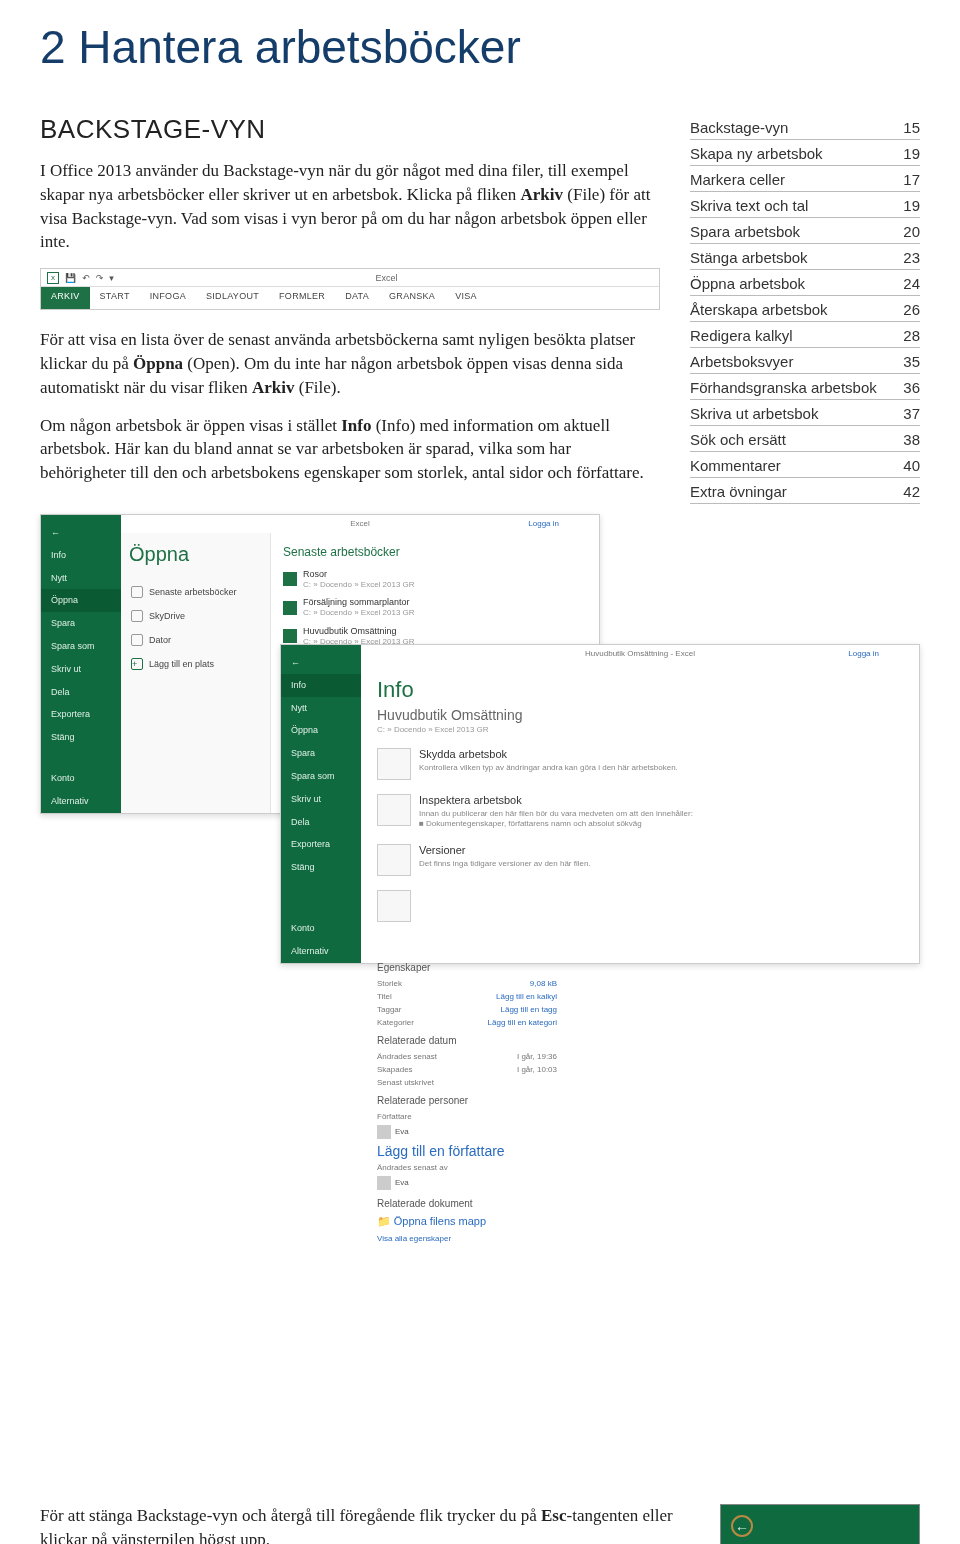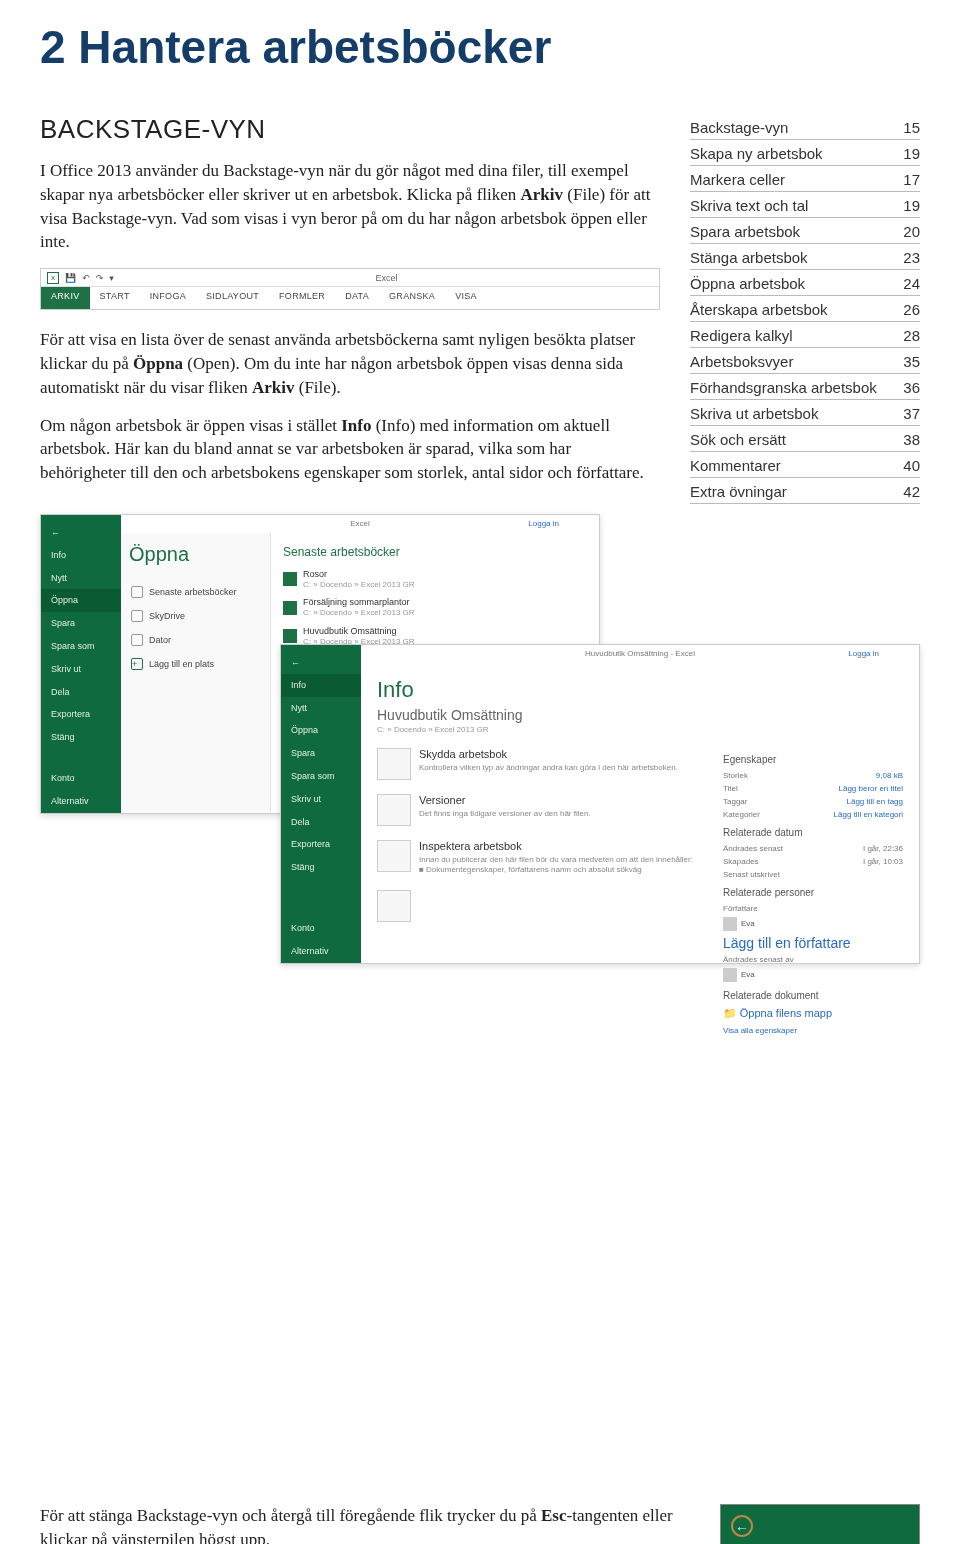--- a/index.html
+++ b/index.html
@@ -6,21 +6,21 @@
   body {
     width: 960px;
     background: #fff;
     font-family: Georgia, 'Times New Roman', serif;
     color: #222;
     position: relative;
     padding: 20px 40px 40px 40px;
   }
   .chapter-title {
     font-family: Arial, Helvetica, sans-serif;
-    font-weight: bold;
+    font-weight: normal;
     color: #153d6a;
     font-size: 46px;
     margin-bottom: 40px;
   }
   .columns {
     display: flex;
     gap: 30px;
   }
   .main-col { flex: 1; }
   .side-col { width: 230px; flex-shrink: 0; }
@@ -116,21 +116,21 @@
   .recent-item { display:flex; align-items:center; gap:6px; margin-bottom:8px;}
   .recent-item .xic { width:14px;height:14px;background:#1e7145;}
   .recent-item .rt { line-height:1.2;}
   .recent-item .rt .fn { color:#333;}
   .recent-item .rt .fp { color:#999; font-size:8px;}
   
   .info-body { position:absolute; left:80px; right:0; top:18px; bottom:0; background:#fff; padding:14px 16px; font-size:9px; color:#555;}
   .info-body h2 { font-size:22px; color:#1e7145; font-weight:300; margin-bottom:4px;}
   .info-sub { font-size:14px; color:#666; margin-bottom:2px;}
   .info-path { font-size:8px; color:#999; margin-bottom:14px;}
-  .info-cols { display:flex; gap:20px;}
+  .info-cols { display:flex; gap:20px;flex-direction:column;}
   .info-left { flex:1;}
   .info-right { width:180px;}
   .info-sec { margin-bottom:14px;}
   .info-sec-h { color:#333; font-size:11px; margin-bottom:3px;}
   .info-sec-d { color:#888; font-size:8px; line-height:1.3;}
   .info-sec-row { display:flex; gap:8px; align-items:flex-start;}
   .info-sec-btn { width:34px;height:32px;border:1px solid #ccc; background:#f7f7f7; flex-shrink:0;}
   .prop-row { display:flex; justify-content:space-between; font-size:8px; padding:2px 0; color:#777;}
   .prop-row .pv { color:#2a6bbf;}
   .prop-h { font-size:10px; color:#555; margin:6px 0 4px 0;}
@@ -368,67 +368,67 @@
               <div class="info-sec-row">
                 <div class="info-sec-btn" title="Skydda arbetsbok"></div>
                 <div>
                   <div class="info-sec-h">Skydda arbetsbok</div>
                   <div class="info-sec-d">Kontrollera vilken typ av ändringar andra kan göra i den här arbetsboken.</div>
                 </div>
               </div>
             </div>
             <div class="info-sec">
               <div class="info-sec-row">
+                <div class="info-sec-btn" title="Felsök"></div>
+                <div>
+                  <div class="info-sec-h">Inspektera arbetsbok</div>
+                  <div class="info-sec-d">Innan du publicerar den här filen bör du vara medveten om att den innehåller:<br>■ Dokumentegenskaper, författarens namn och absolut sökväg</div>
+                </div>
+              </div>
+            </div>
+            <div class="info-sec">
+              <div class="info-sec-row">
                 <div class="info-sec-btn" title="Hantera versioner"></div>
                 <div>
                   <div class="info-sec-h">Versioner</div>
                   <div class="info-sec-d">Det finns inga tidigare versioner av den här filen.</div>
                 </div>
               </div>
             </div>
             <div class="info-sec">
               <div class="info-sec-row">
-                <div class="info-sec-btn" title="Felsök"></div>
-                <div>
-                  <div class="info-sec-h">Inspektera arbetsbok</div>
-                  <div class="info-sec-d">Innan du publicerar den här filen bör du vara medveten om att den innehåller:<br>■ Dokumentegenskaper, författarens namn och absolut sökväg</div>
-                </div>
-              </div>
-            </div>
-            <div class="info-sec">
-              <div class="info-sec-row">
                 <div class="info-sec-btn" title="Alternativ för webbläsarvy"></div>
               </div>
             </div>
           </div>
         <div class="info-right">
           <div class="prop-h">Egenskaper</div>
           <div id="props-container">
               <div class="prop-row">
                 <span>Storlek</span>
                 <span class="pv">9,08 kB</span>
               </div>
               <div class="prop-row">
                 <span>Titel</span>
-                <span class="pv">Lägg beror en titel</span>
+                <span class="pv">Lägg till en kalkyl</span>
               </div>
               <div class="prop-row">
                 <span>Taggar</span>
                 <span class="pv">Lägg till en tagg</span>
               </div>
               <div class="prop-row">
                 <span>Kategorier</span>
                 <span class="pv">Lägg till en kategori</span>
               </div>
             </div>
           <div class="prop-h">Relaterade datum</div>
           <div id="dates-container">
               <div class="prop-row">
                 <span>Ändrades senast</span>
-                <span>I går, 22:36</span>
+                <span>I går, 19:36</span>
               </div>
               <div class="prop-row">
                 <span>Skapades</span>
                 <span>I går, 10:03</span>
               </div>
               <div class="prop-row">
                 <span>Senast utskrivet</span>
                 <span></span>
               </div>
             </div>

